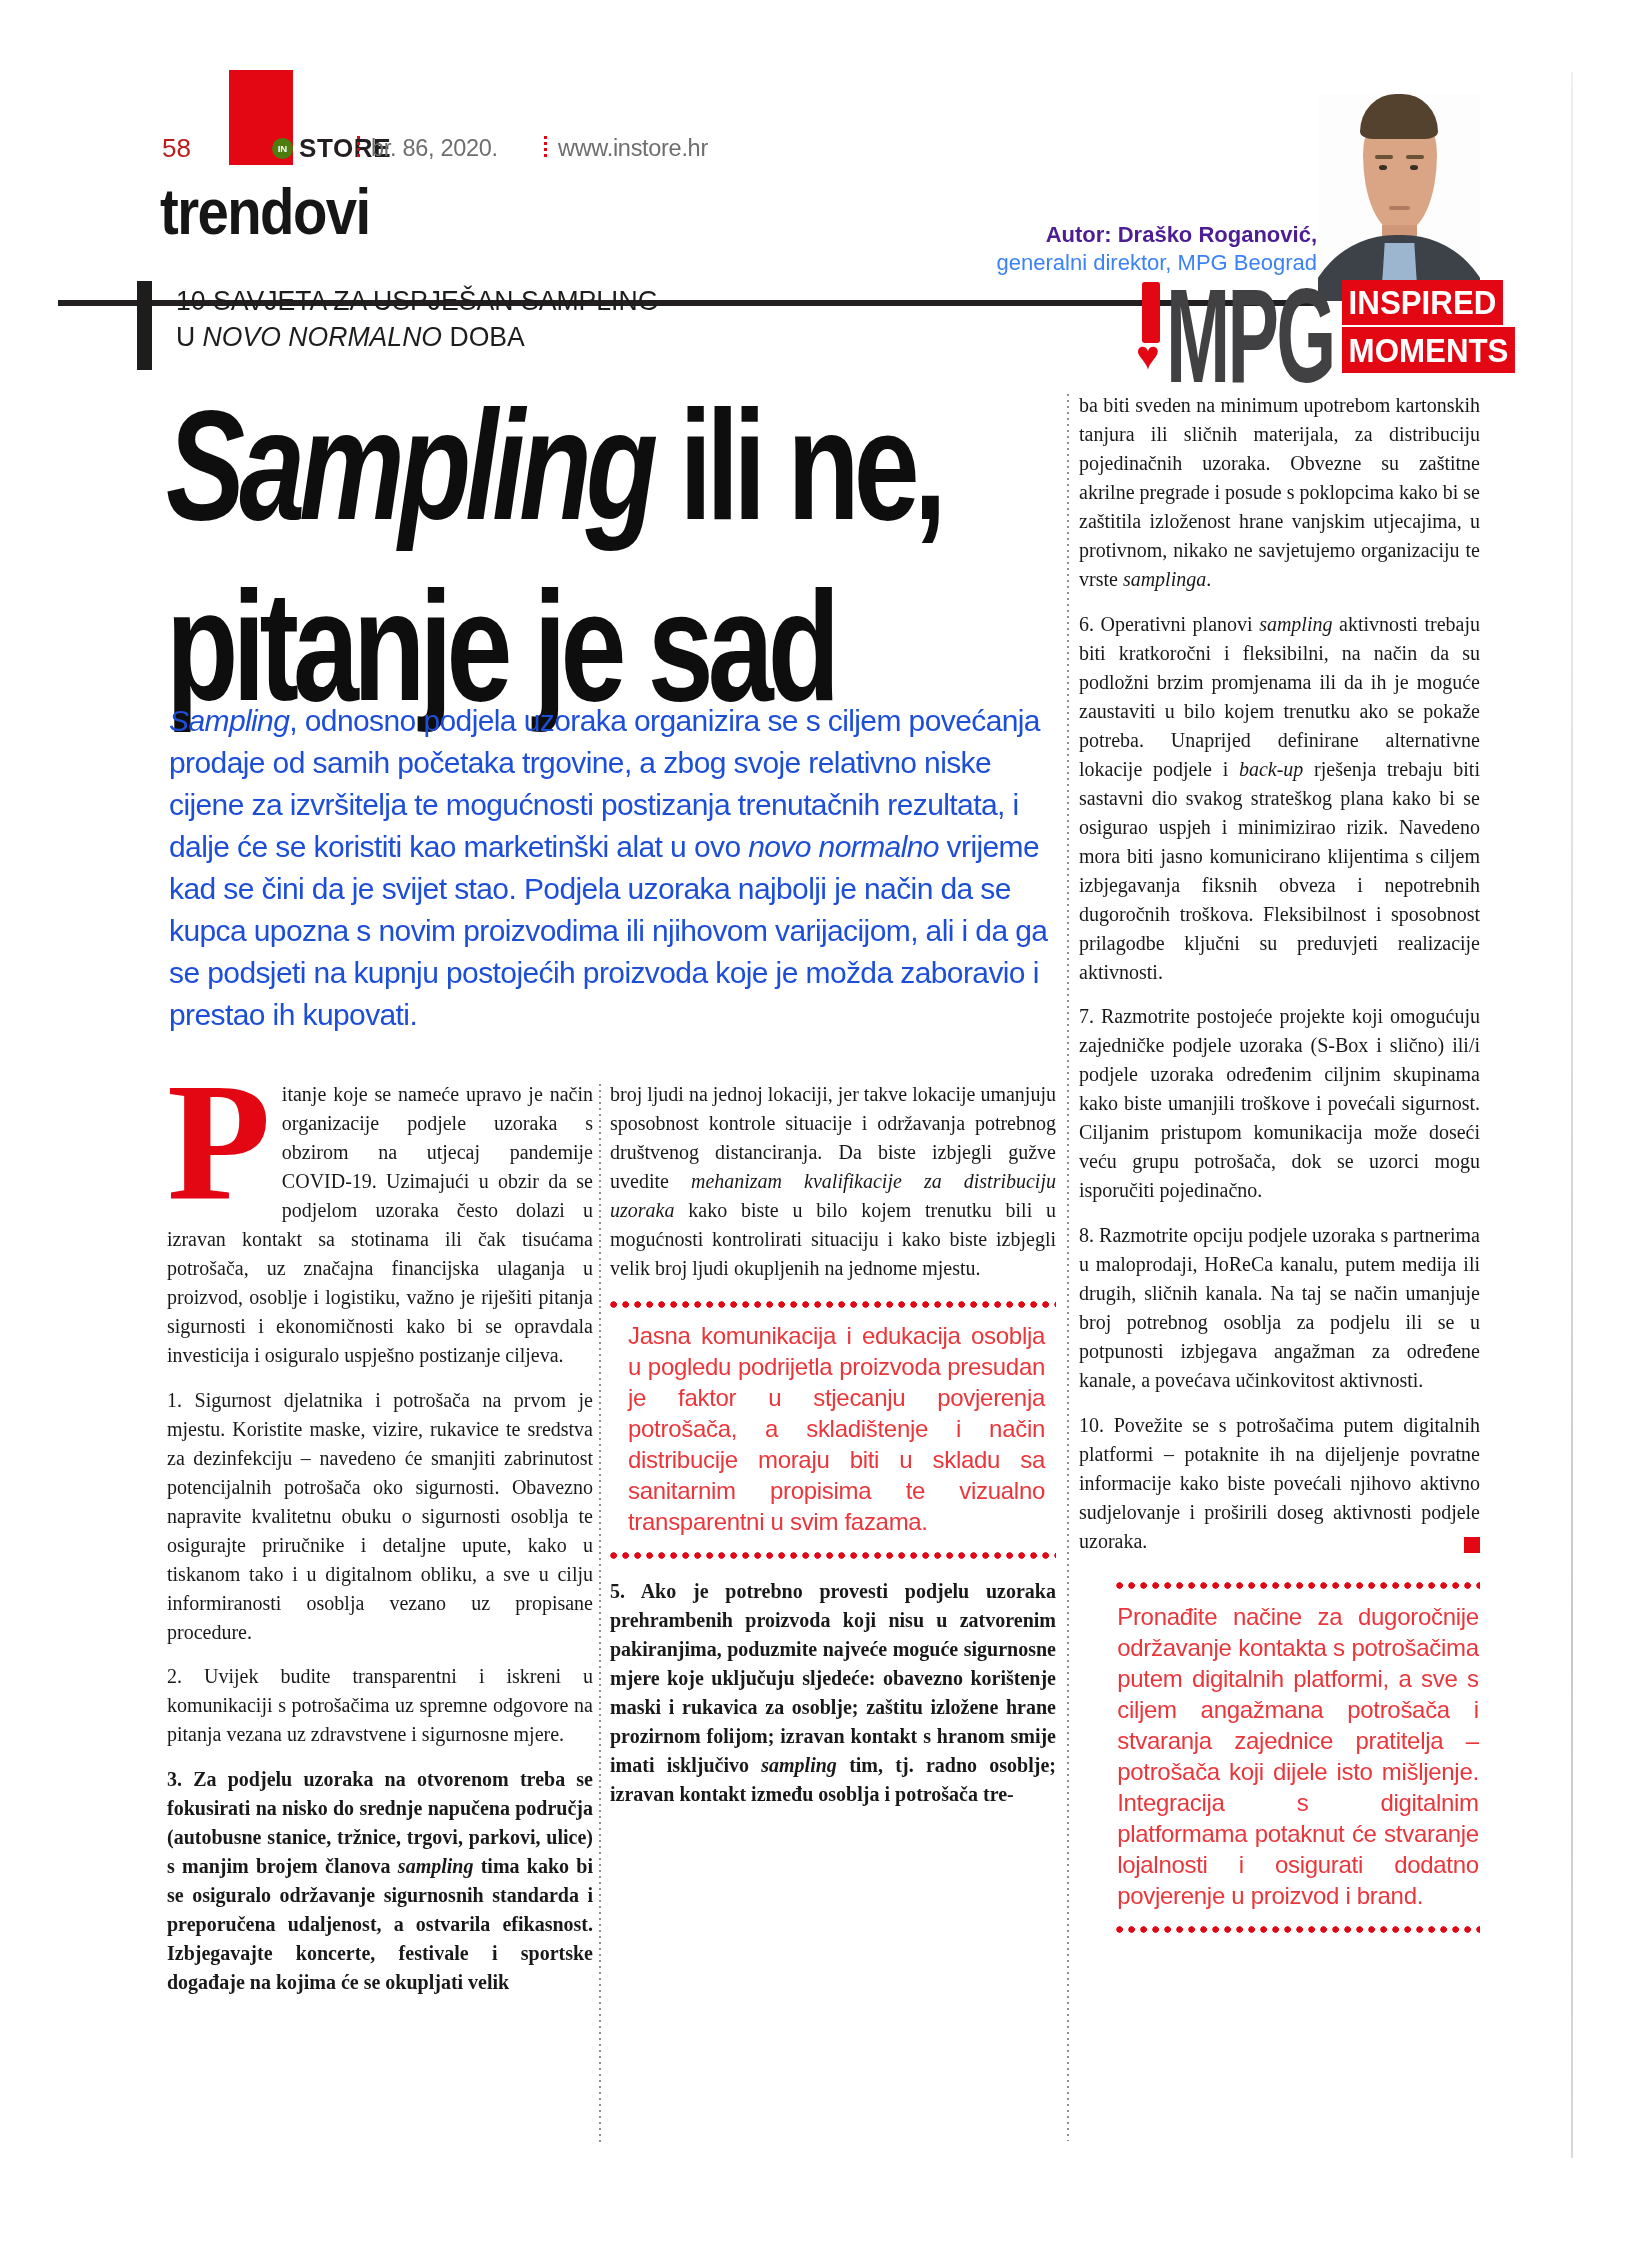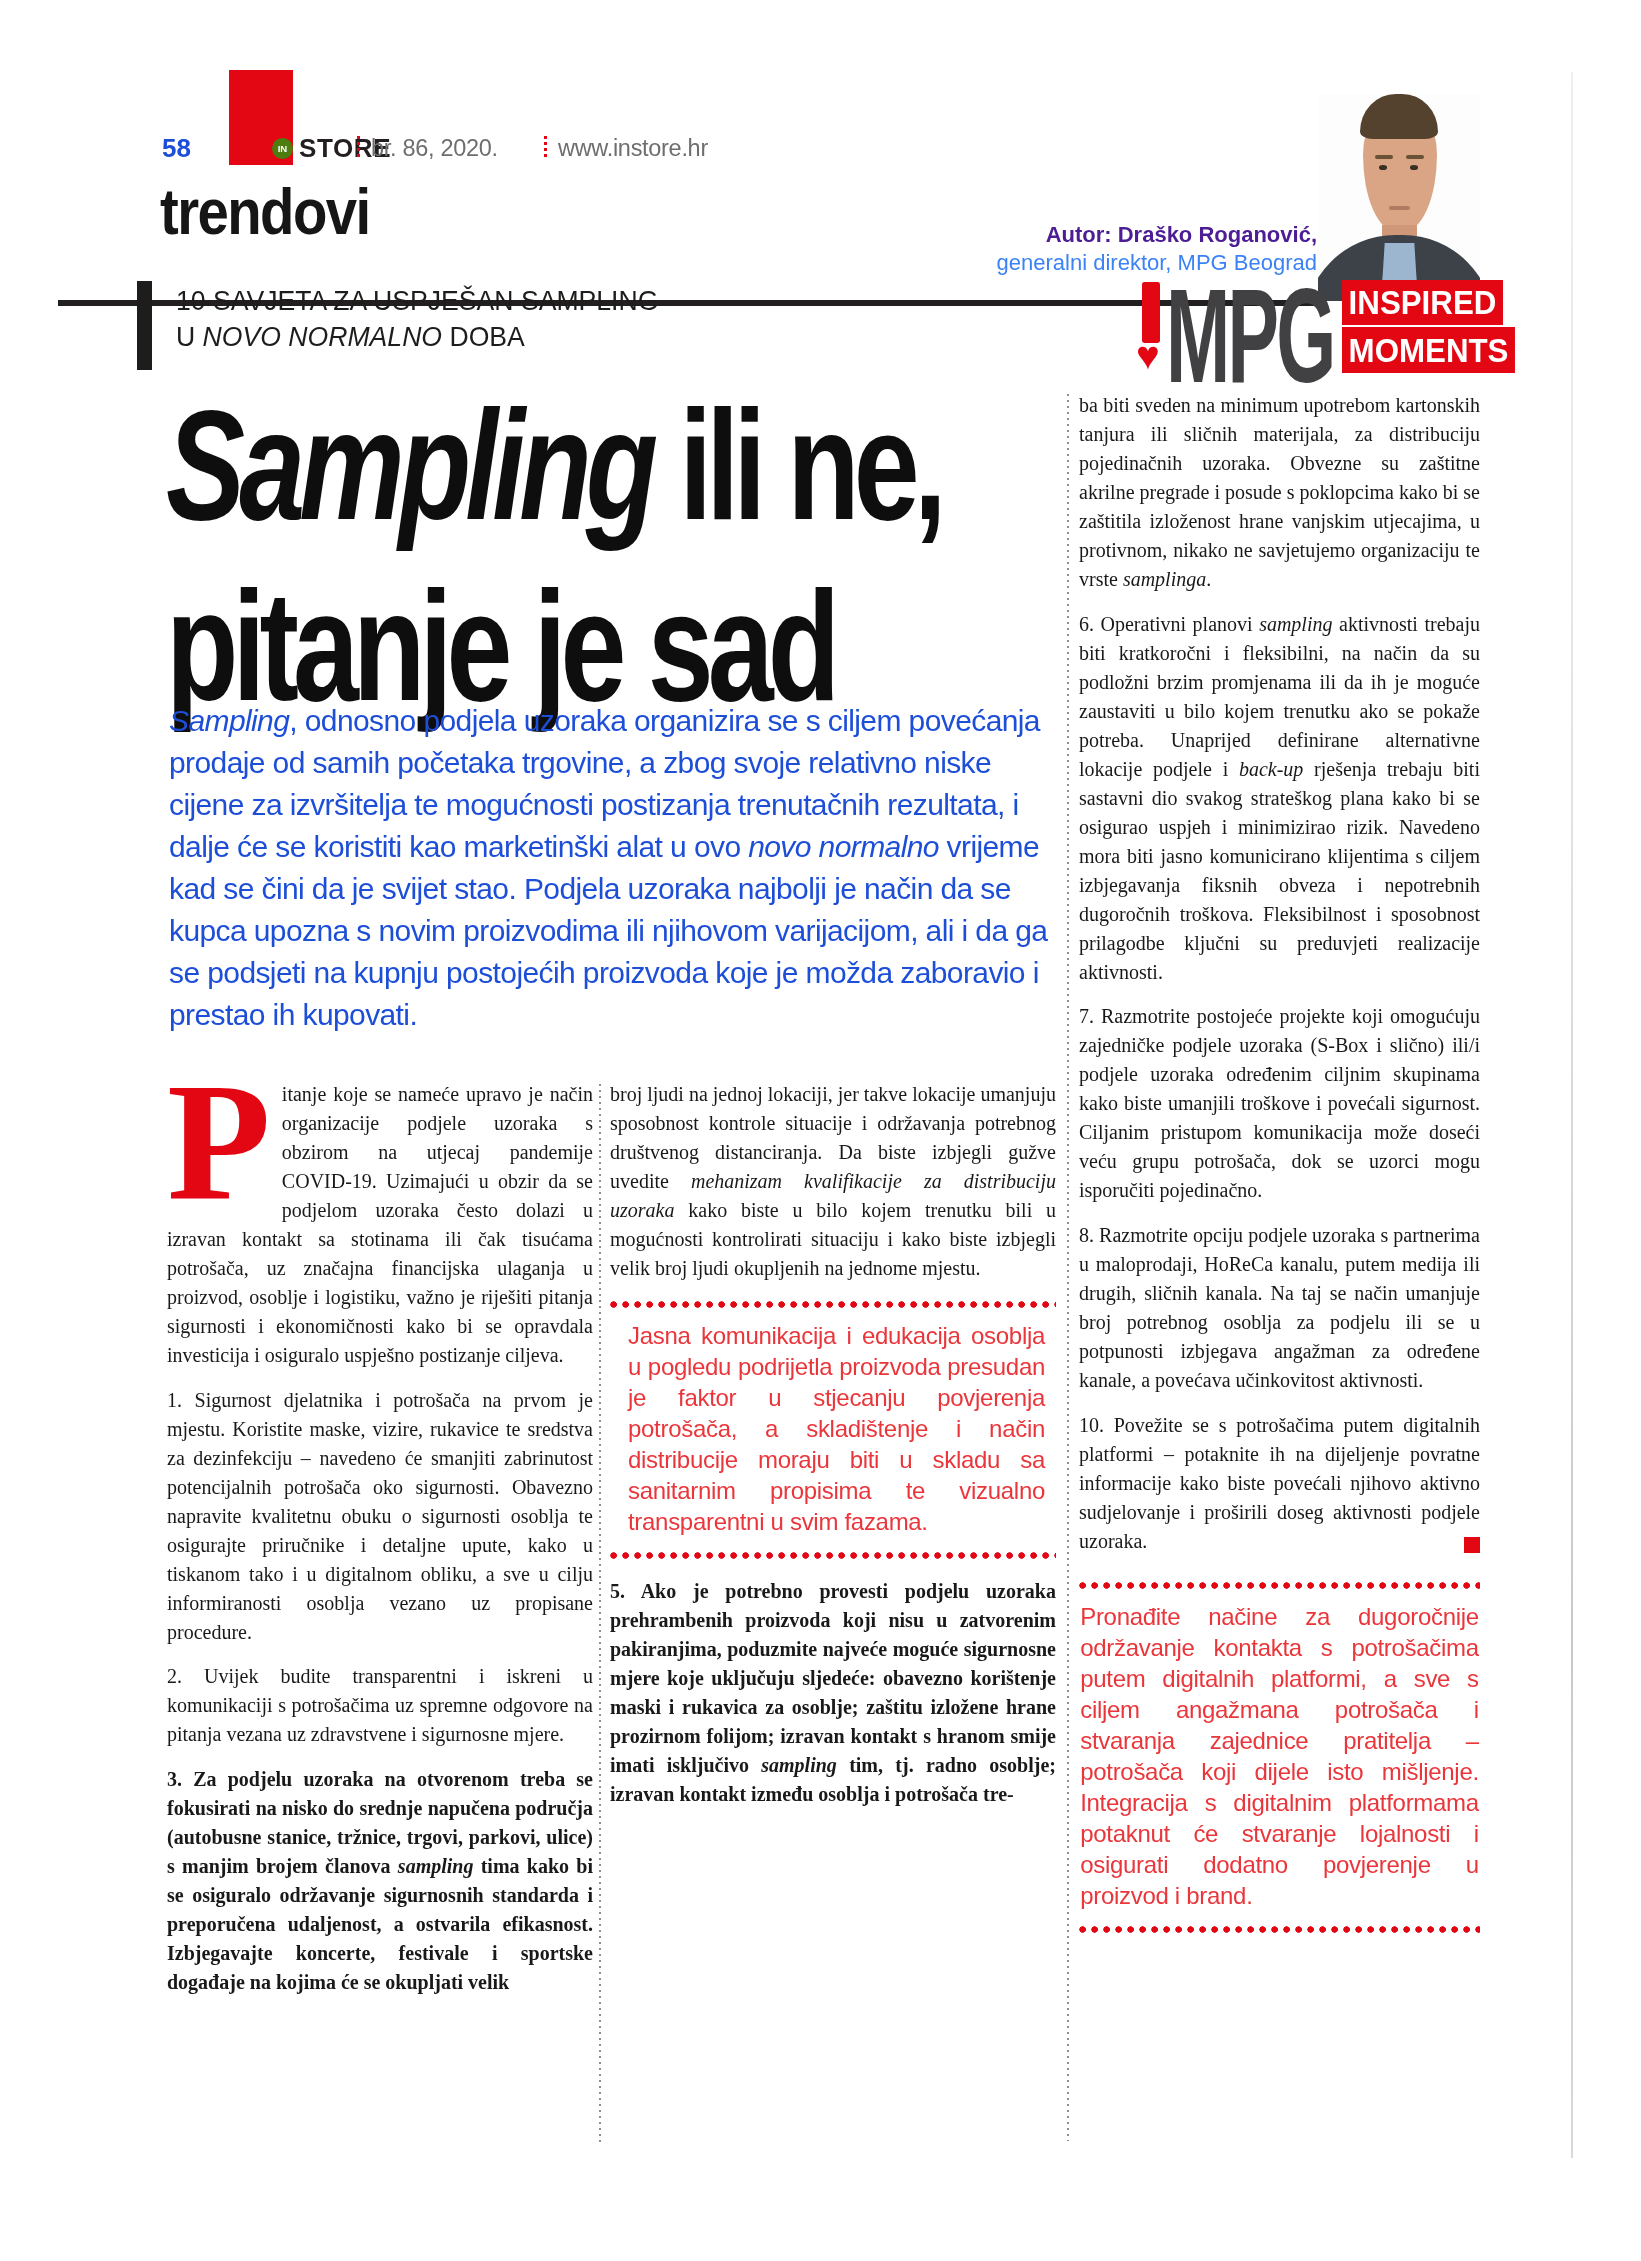--- a/index.html
+++ b/index.html
@@ -4,21 +4,21 @@
 <style>
   html,body { margin:0; padding:0; background:#ffffff; }
   .page {
     position:relative; width:1642px; height:2261px; background:#ffffff;
     font-family:"Liberation Sans","DejaVu Sans",sans-serif; overflow:hidden; color:#231f20;
   }
   .abs { position:absolute; }
   .it { font-style:italic; }
 
   
-  .pagenum { left:162px; top:133px; font-size:26px; font-weight:bold; color:#1d4ed8; }
+  .pagenum { left:162px; top:133px; font-size:26px; font-weight:normal; color:#b91c1c; }
   .instore-rect { left:229px; top:70px; width:64px; height:95px; background:#e30613; }
   .instore-circle { left:272px; top:138px; width:21px; height:21px; border-radius:50%;
     background:#4d7c0f; color:#fff; font-size:9.6px; font-weight:bold;
     display:flex; align-items:center; justify-content:center; letter-spacing:0; }
   .instore-store { left:299px; top:133px; font-size:26px; font-weight:bold; letter-spacing:0.6px; }
   .hsep { top:136px; height:20.5px; width:0; border-left:3.6px dotted #e30613; }
   .hgray { top:135px; font-size:23.5px; color:#6d6e70; letter-spacing:-0.3px; }
   .section-title { left:160px; top:175px; font-size:64px; font-weight:bold; color:#161616;
     letter-spacing:-1.8px; transform:scaleX(.88); transform-origin:left top; }
   .author { left:832px; top:221px; width:485px; text-align:right; line-height:28px; }
@@ -81,21 +81,21 @@
   .vrule2 { left:1067px; top:393px; height:1748px; }
 
   
   .dotline { height:7.2px;
     background-image:radial-gradient(circle at 3.6px 3.6px,#e30613 3px,transparent 3.6px);
     background-size:12px 7.2px; background-repeat:repeat-x; }
   .quote { margin:18px 0; }
   .qtext { font-family:"Liberation Sans","DejaVu Sans",sans-serif; font-size:24px; line-height:31px;
     color:#ea363b; text-align:justify; letter-spacing:-0.3px; padding:12px 1.2px 14.5px 1.2px; }
   .q-col2 .qtext { padding-left:18px; padding-right:11px; }
-  .q-col3 { margin-top:26.5px; margin-bottom:0; }
+  .q-col3 { margin-top:26.5px; margin-bottom:0;margin-left:37px; }
   .p-end { position:relative; }
   .endmark { position:absolute; right:0; bottom:3px; width:15.7px; height:15.7px; background:#e30613; }
 </style>
 </head>
 <body>
 
 <div class="page">
 
   <div class="abs pagenum">58</div>
   <div class="abs instore-rect"></div>

